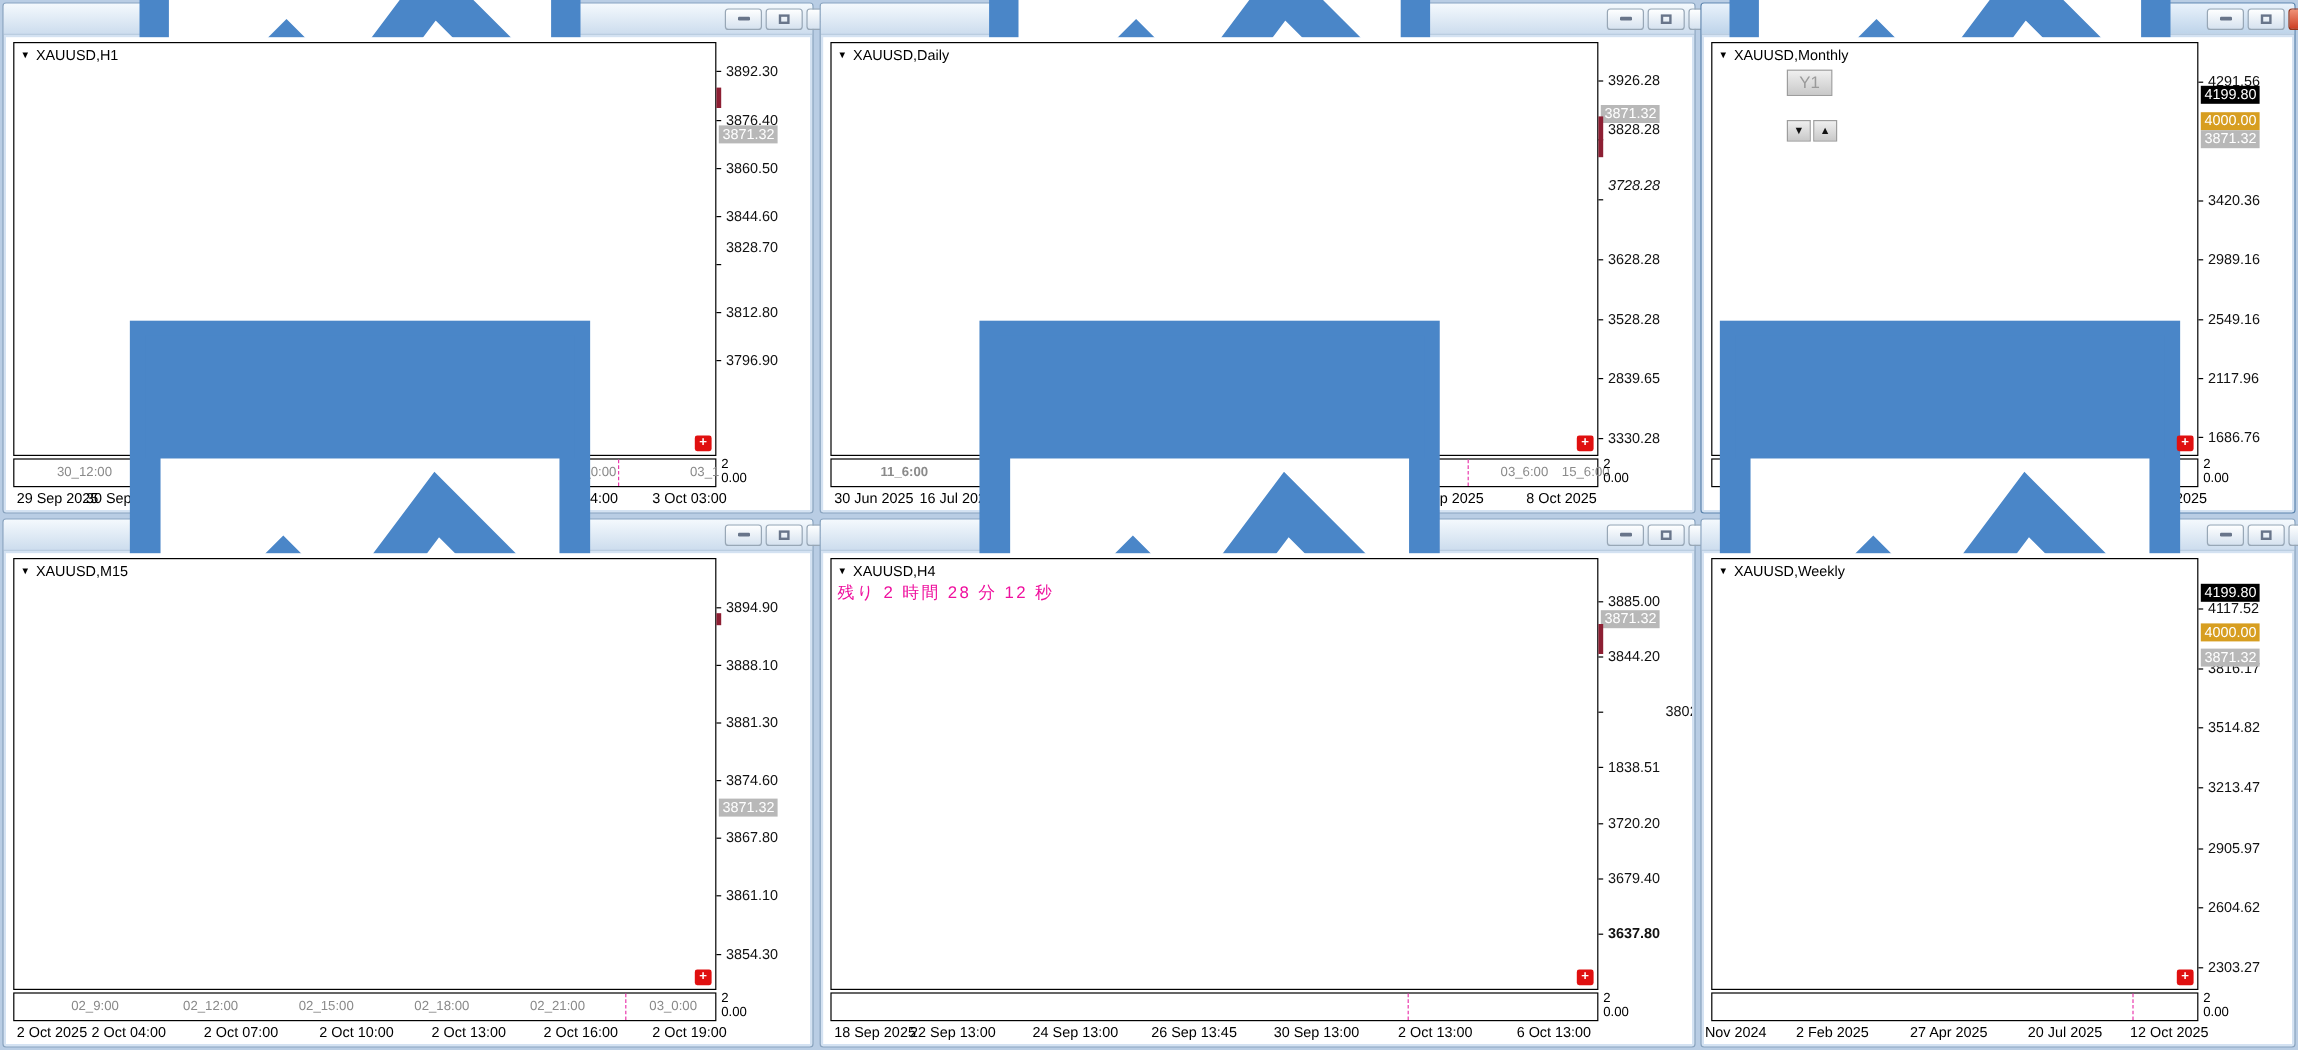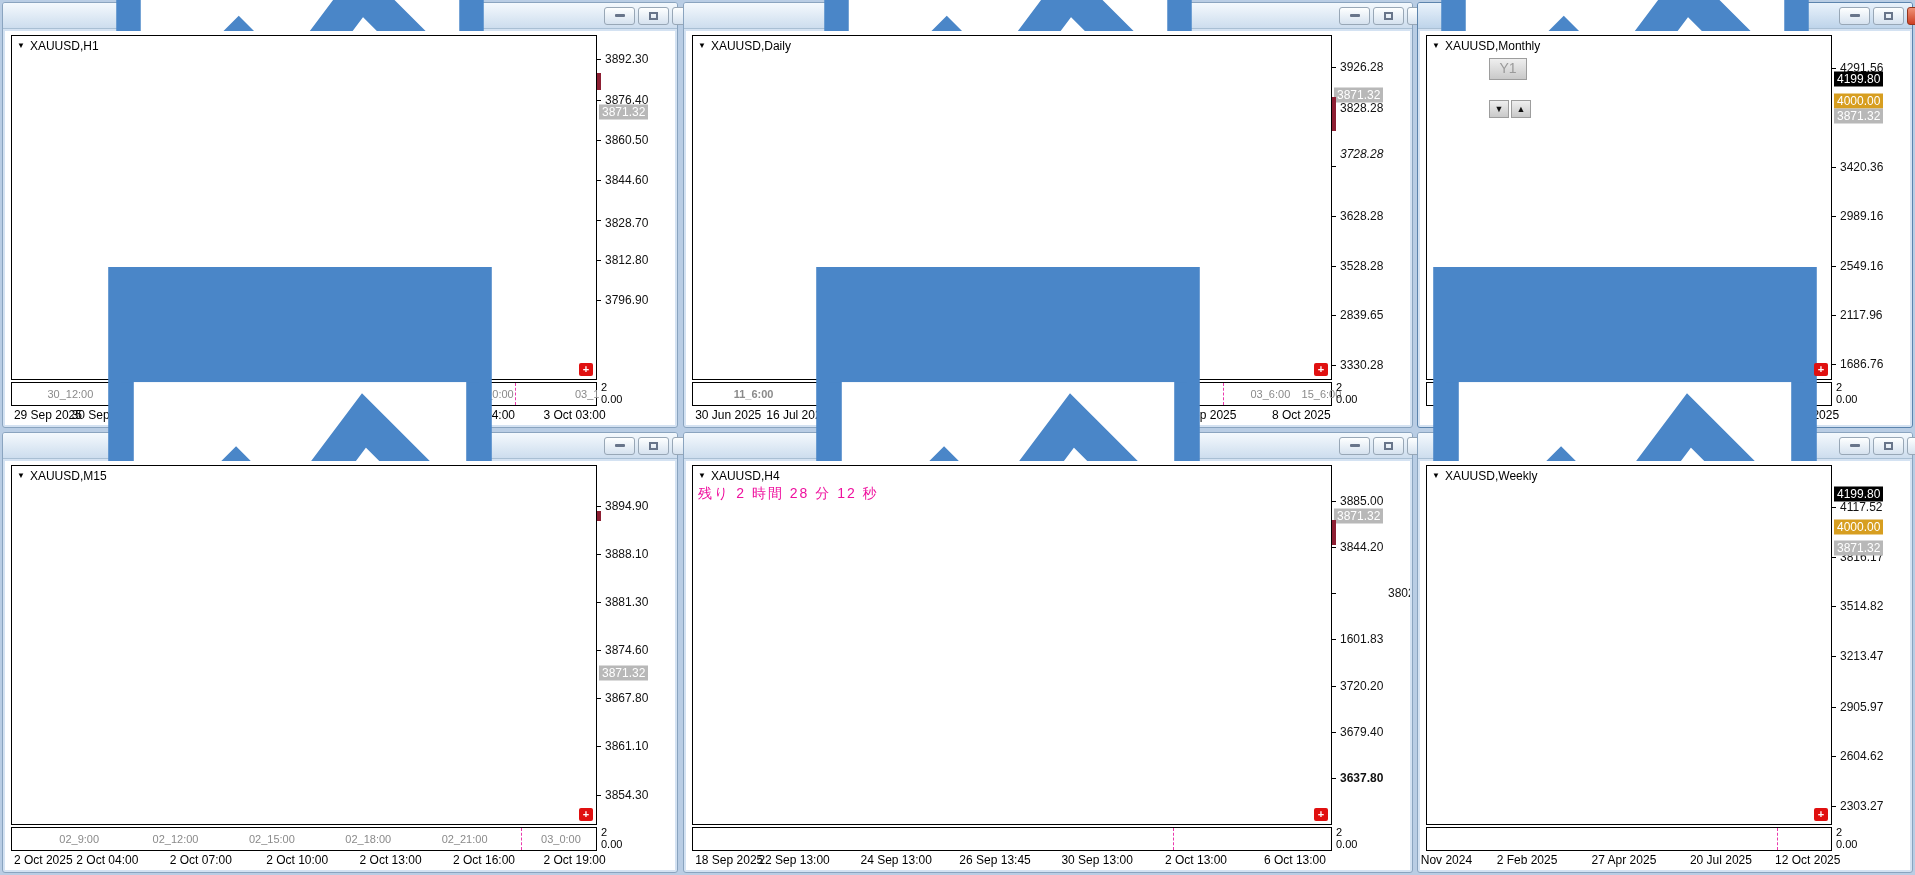--- a/index.html
+++ b/index.html
@@ -218,21 +218,21 @@
         <div class="paxis">
             <div class="tickmark" style="top: 24.464px;"></div>
             <div class="ticklabel" style="top: 24.464px;">3892.30</div>
             <div class="tickmark" style="top: 64.5647px;"></div>
             <div class="ticklabel" style="top: 64.5647px;">3876.40</div>
             <div class="tickmark" style="top: 104.665px;"></div>
             <div class="ticklabel" style="top: 104.665px;">3860.50</div>
             <div class="tickmark" style="top: 144.766px;"></div>
             <div class="ticklabel" style="top: 144.766px;">3844.60</div>
             <div class="tickmark" style="top: 184.867px;"></div>
-            <div class="ticklabel" style="top: 188px; text-align: center;">3828.70</div>
+            <div class="ticklabel" style="top: 171px; text-align: center;">3828.70</div>
             <div class="tickmark" style="top: 224.968px;"></div>
             <div class="ticklabel" style="top: 224.968px;">3812.80</div>
             <div class="tickmark" style="top: 265.068px;"></div>
             <div class="ticklabel" style="top: 265.068px;">3796.90</div>
             <div class="badge" style="top: 77.3768px; background: rgb(184, 184, 184); color: rgb(255, 255, 255);">3871.32</div>
             <div class="axmark" style="top: 37.8309px; height: 17.6544px; background: rgb(141, 31, 51);"></div>
           </div>
       </div>
       <div class="subrow">
         <div class="substrip">
@@ -1003,21 +1003,21 @@
         <div class="countdown">残り 2 時間 28 分 12 秒</div>
           </div>
         <div class="paxis">
             <div class="tickmark" style="top: 35.9122px;"></div>
             <div class="ticklabel" style="top: 35.9122px;">3885.00</div>
             <div class="tickmark" style="top: 81.7003px;"></div>
             <div class="ticklabel" style="top: 81.7003px;">3844.20</div>
             <div class="tickmark" style="top: 128.386px;"></div>
             <div class="ticklabel" style="top: 128.386px; margin-left: 48px;">3802.60</div>
             <div class="tickmark" style="top: 174.174px;"></div>
-            <div class="ticklabel" style="top: 174.174px;">1601.83</div>
+            <div class="ticklabel" style="top: 174.174px;">1838.51</div>
             <div class="tickmark" style="top: 220.86px;"></div>
             <div class="ticklabel" style="top: 220.86px;">3720.20</div>
             <div class="tickmark" style="top: 266.648px;"></div>
             <div class="ticklabel" style="top: 266.648px;">3679.40</div>
             <div class="tickmark" style="top: 313.334px;"></div>
             <div class="ticklabel" style="top: 313.334px; font-weight: bold;">3637.80</div>
             <div class="badge" style="top: 51.2647px; background: rgb(184, 184, 184); color: rgb(255, 255, 255);">3871.32</div>
             <div class="axmark" style="top: 54.9906px; height: 24.6897px; background: rgb(141, 31, 51);"></div>
           </div>
       </div>

